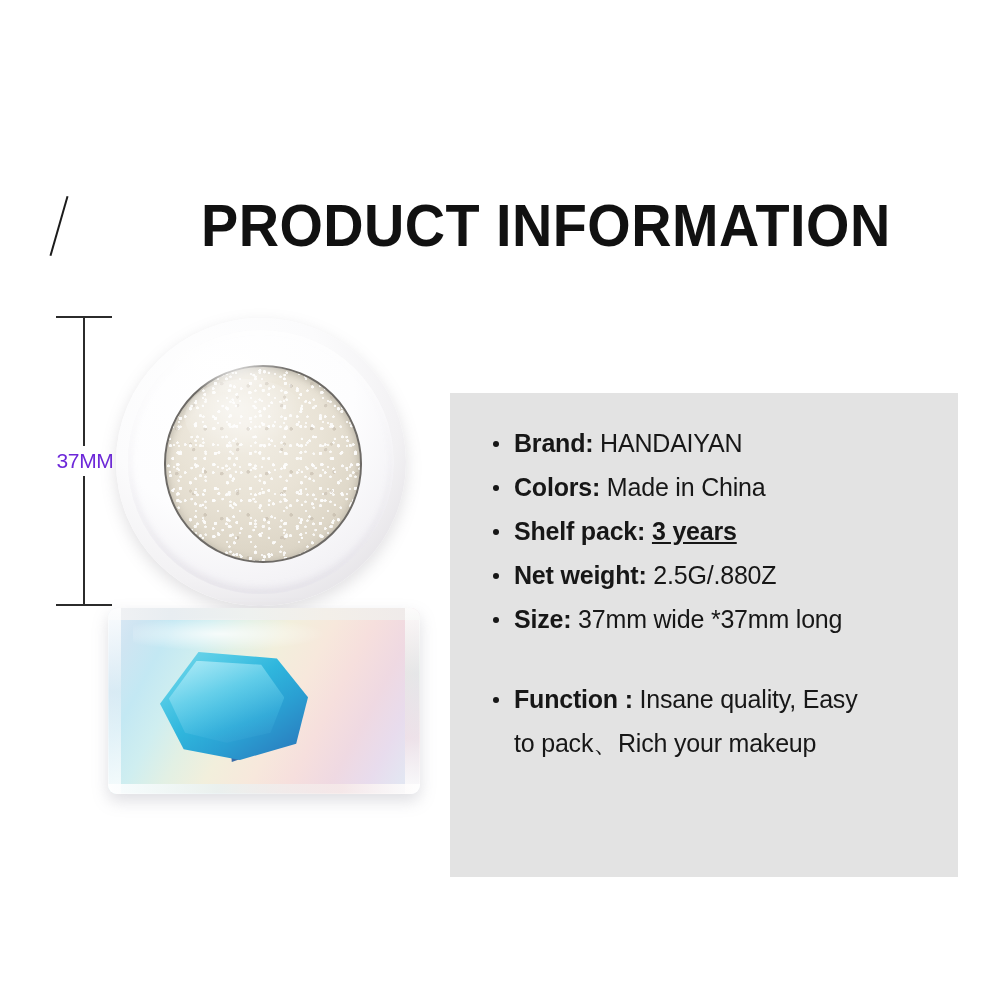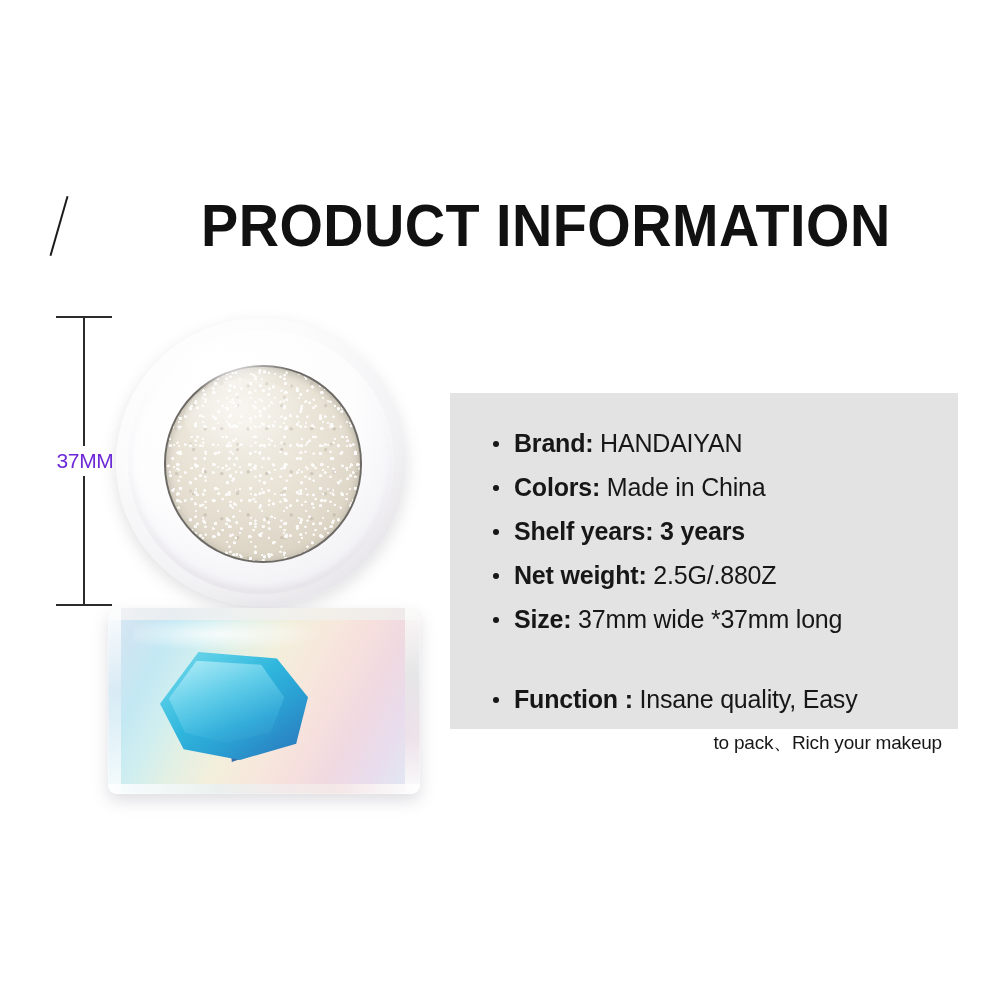--- a/index.html
+++ b/index.html
@@ -295,21 +295,21 @@
     background: linear-gradient(150deg, #2f86c6 0%, #2b6cb0 55%, #27599c 100%);
     opacity: 0.92;
   }
 
   
   .info-panel {
     position: absolute;
     left: 450px;
     top: 393px;
     width: 508px;
-    height: 336px;
+    height: 484px;
     background: #e3e3e3;
   }
   .info-list {
     position: absolute;
     left: 42px;
     top: 28px;
     width: 450px;
     margin: 0;
     padding: 0;
     list-style: none;
@@ -334,28 +334,29 @@
     background: #171717;
   }
   .info-label {
     font-weight: 700;
   }
   .info-value {
     font-weight: 400;
   }
   .info-item.all-bold .info-value {
     font-weight: 700;
+    text-decoration: underline;
   }
   .info-cont {
     padding-left: 22px;
-    font-size: 19px;
+    font-size: 25px;
     line-height: 44px;
     color: #171717;
     letter-spacing: -0.2px;
-    text-align: right;
+    text-align: left;
     white-space: nowrap;
   }
   .info-item.wrap-head { white-space: nowrap; margin-top: 36px; }
 </style>
 </head>
 <body>
 
 <div id="page">
 
   <div class="title-row">
@@ -397,21 +398,21 @@
     <ul class="info-list">
       <li class="info-item">
         <span class="info-label">Brand:</span>
         <span class="info-value">HANDAIYAN</span>
       </li>
       <li class="info-item">
         <span class="info-label">Colors:</span>
         <span class="info-value">Made in China</span>
       </li>
       <li class="info-item all-bold">
-        <span class="info-label">Shelf years:</span>
+        <span class="info-label">Shelf pack:</span>
         <span class="info-value">3 years</span>
       </li>
       <li class="info-item">
         <span class="info-label">Net weight:</span>
         <span class="info-value">2.5G/.880Z</span>
       </li>
       <li class="info-item">
         <span class="info-label">Size:</span>
         <span class="info-value">37mm wide *37mm long</span>
       </li>

